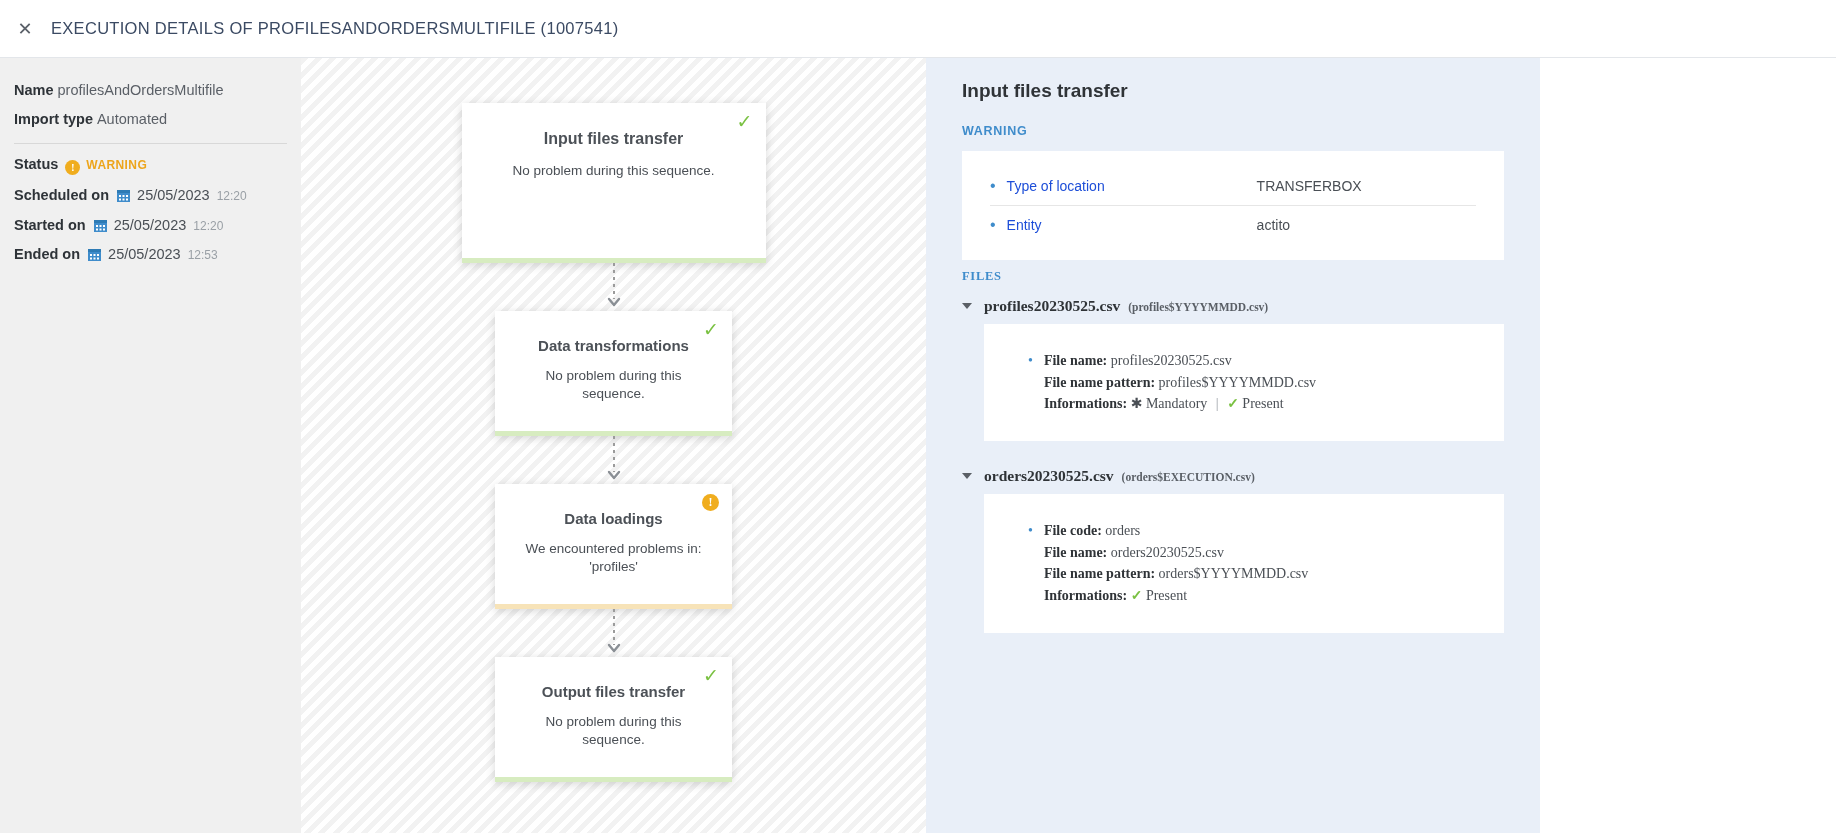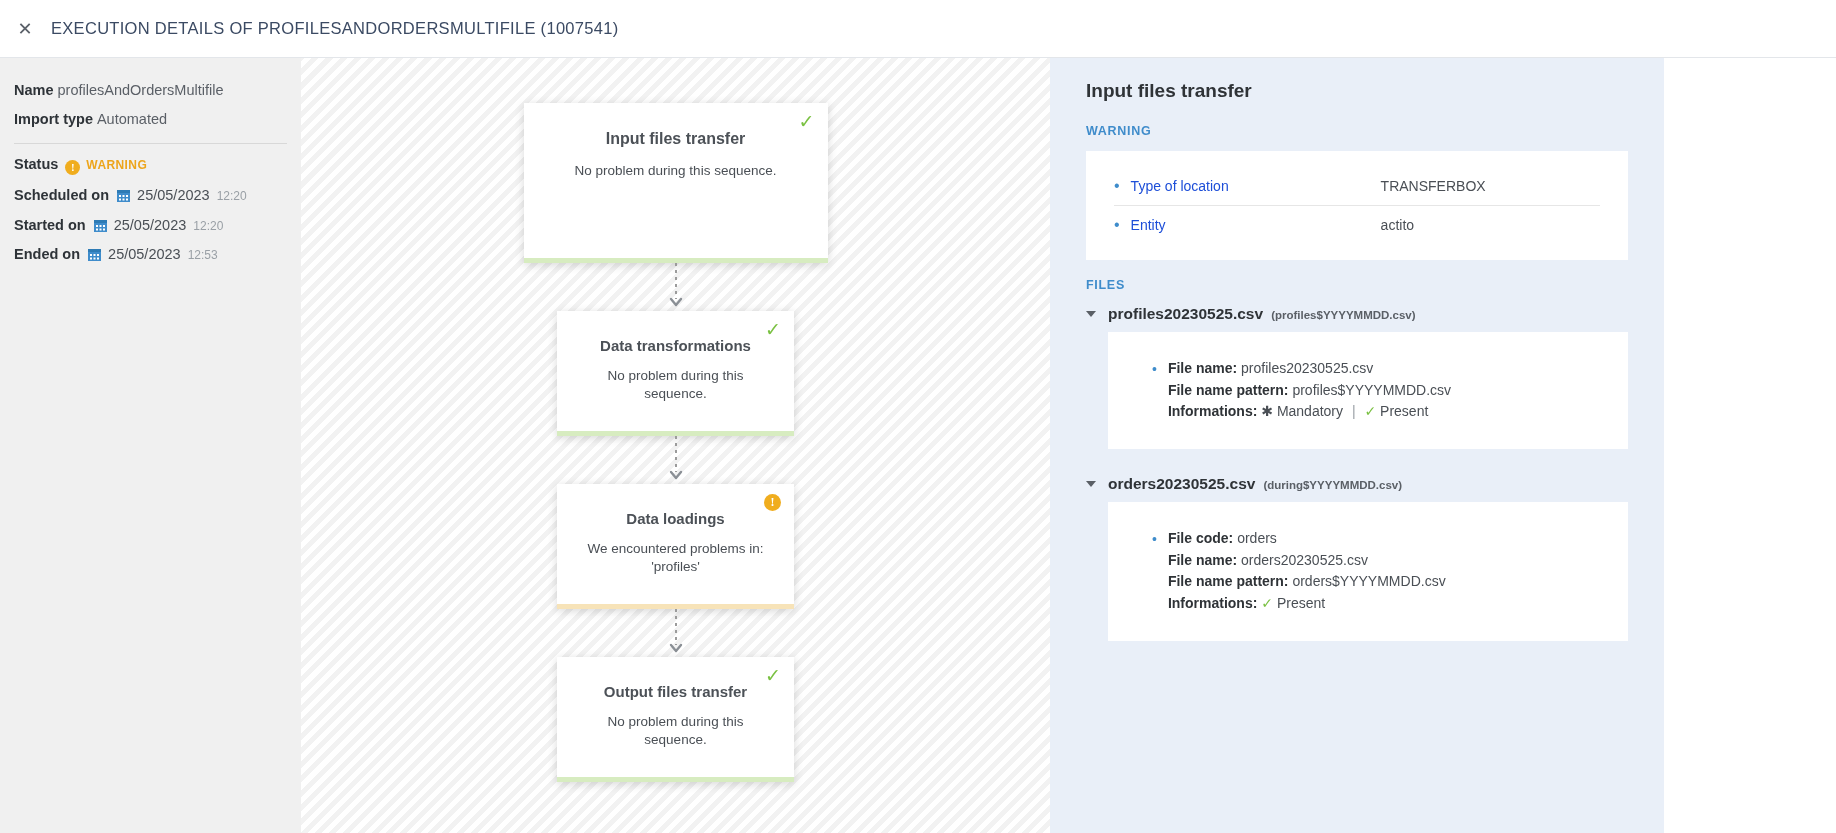--- a/index.html
+++ b/index.html
@@ -37,21 +37,21 @@
     letter-spacing: .3px;
     color: #3b4a63;
     font-weight: 400;
     white-space: nowrap;
   }
 
   
   .body-wrap {
     display: flex;
     height: 775px;
-    width: 1664px;
+    width: 1540px;
   }
 
   
   .sidebar {
     width: 301px;
     flex: 0 0 301px;
     background: #f0f0f0;
     padding: 18px 0 0 0;
   }
   .sb-inner { padding: 0 14px; }
@@ -214,21 +214,21 @@
   .kv-row + .kv-row { border-top: 1px solid #e6e6e6; }
   .kv-bullet {
     color: #3f8ccb;
     font-size: 16px;
     line-height: 1;
     margin-right: 11px;
   }
   .kv-key { color: #1d4ed8; width: 250px; }
   .kv-val { color: #4a4f55; }
 
-  .files-block { margin-top: 18px; }
+  .files-block { margin-top: 9px; font-family: Liberation Serif, serif; }
   .file-head {
     display: flex;
     align-items: baseline;
     margin: 0 0 9px 0;
     cursor: pointer;
   }
   .caret {
     width: 0; height: 0;
     border-left: 5px solid transparent;
     border-right: 5px solid transparent;
@@ -468,21 +468,21 @@
             </div>
           </div>
         </div>
       </div>
 
       <div class="file-gap"></div>
 
       <div class="file-head">
         <span class="caret"></span>
         <span class="file-name">orders20230525.csv</span>
-        <span class="file-pattern">(during$YYYYMMDD.csv)</span>
+        <span class="file-pattern">(orders$EXECUTION.csv)</span>
       </div>
       <div class="file-card">
         <div class="fc-list">
           <span class="fc-bullet">•</span>
           <div class="fc-lines">
             <div>
               <b>File code:</b>
               <span>orders</span>
             </div>
             <div>

